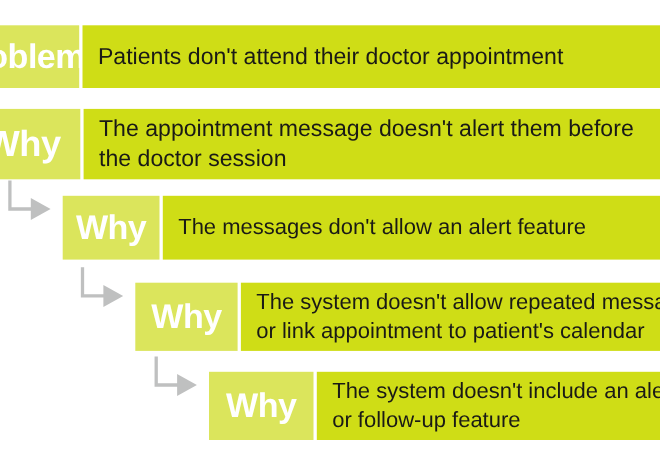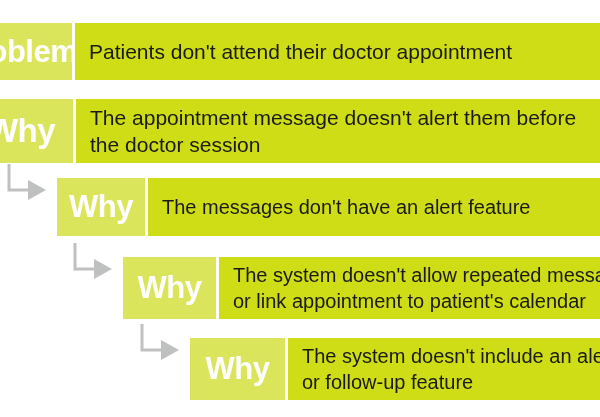--- a/index.html
+++ b/index.html
@@ -169,21 +169,21 @@
 
   <div class="why-row" id="row-why-2">
     <span class="row-arrow">
       <svg width="46" height="44" viewBox="0 0 46 44" xmlns="http://www.w3.org/2000/svg">
         <path d="M4 2 L4 28 L24 28" fill="none" stroke="#bfc0c0" stroke-width="3"></path>
         <path d="M23 18 L41 28 L23 38 Z" fill="#bfc0c0"></path>
       </svg>
     </span>
     <div class="label-chip">Why</div>
     <div class="statement-chip">
-      <span class="statement-line">The messages don't have an alert feature</span>
+      <span class="statement-line">The messages don't allow an alert feature</span>
     </div>
   </div>
 
   <div class="why-row" id="row-why-3">
     <span class="row-arrow">
       <svg width="46" height="44" viewBox="0 0 46 44" xmlns="http://www.w3.org/2000/svg">
         <path d="M4 2 L4 28 L24 28" fill="none" stroke="#bfc0c0" stroke-width="3"></path>
         <path d="M23 18 L41 28 L23 38 Z" fill="#bfc0c0"></path>
       </svg>
     </span>

